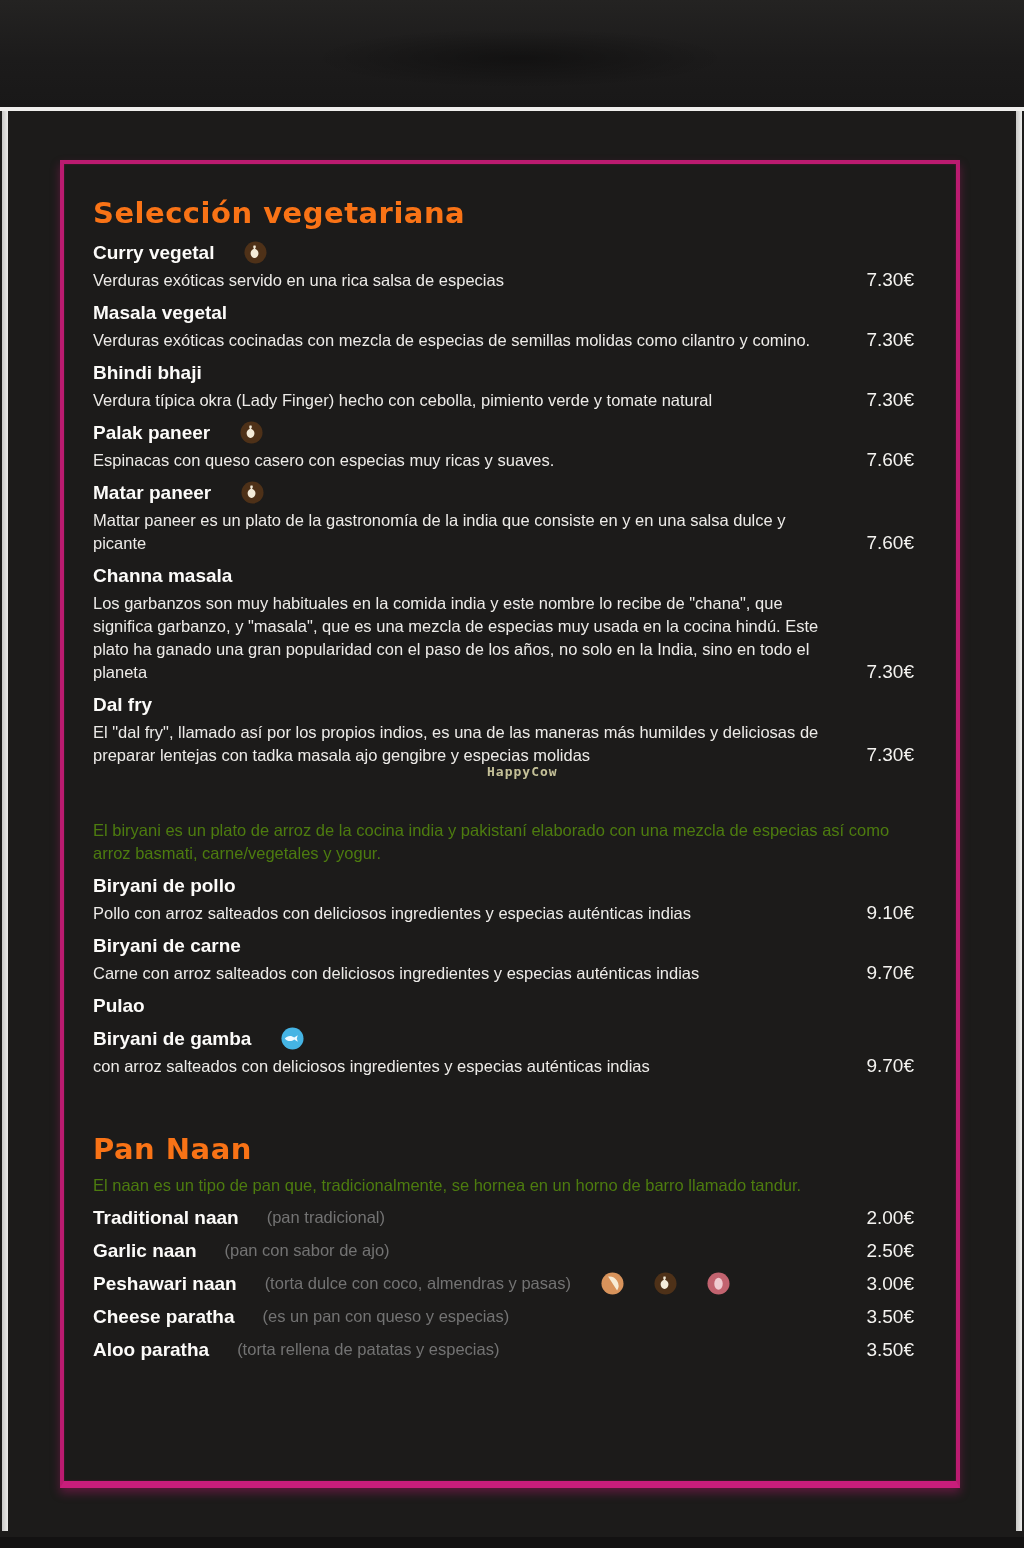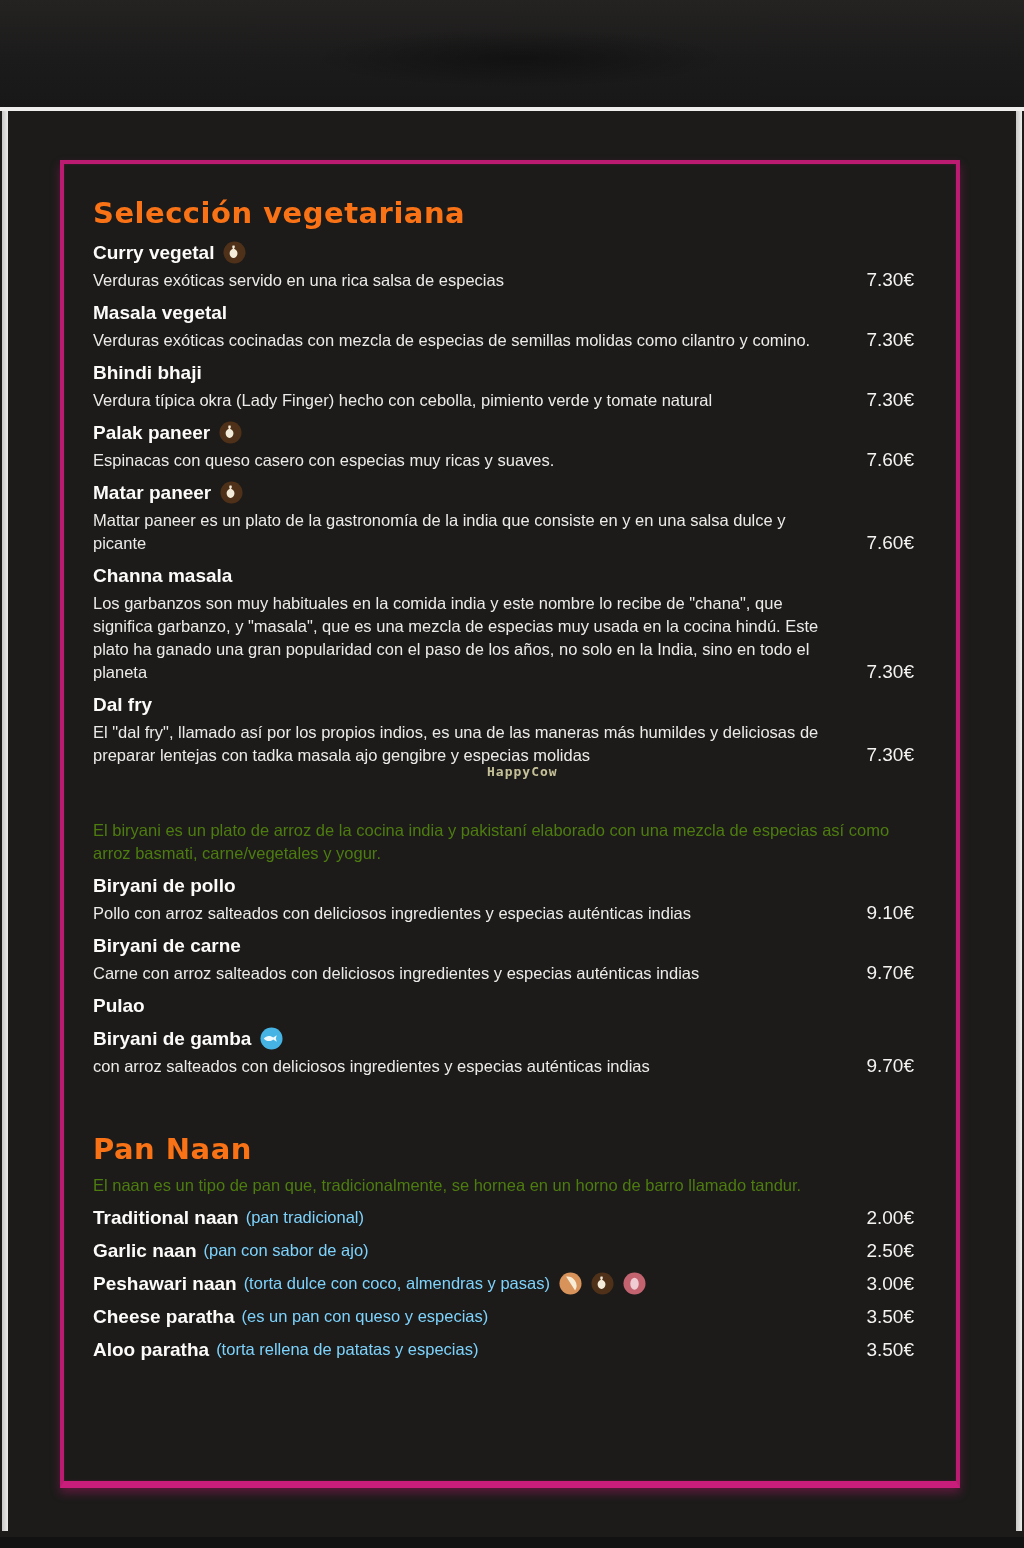--- a/index.html
+++ b/index.html
@@ -22,23 +22,23 @@
   .menu-card{position:absolute;left:60px;top:160px;width:900px;height:1328px;box-sizing:border-box;
              border:4px solid #bb1b70;border-bottom-width:7px;border-bottom-color:#c81d7b;
              box-shadow:0 5px 9px rgba(205,25,120,.35), inset 0 0 2px rgba(205,25,120,.4);
              padding:30px 42px 0 29px;overflow:hidden;}
 
   .section + .section{margin-top:52px;}
   .section-title{margin:0 0 6px 0;font-family:"DejaVu Sans",sans-serif;font-weight:bold;
                  font-size:29px;line-height:38px;color:#f97316;letter-spacing:.5px;}
   .section-intro{margin:2px 0 2px 0;font-size:16.5px;line-height:23px;color:#4d7c0f;}
 
-  .name-row{display:flex;align-items:center;margin-top:8px;min-height:25px;}
+  .name-row{display:flex;align-items:center;margin-top:8px;min-height:25px;gap:21px;}
   .item-name{font-weight:bold;font-size:19px;line-height:25px;color:#fcfbf9;}
-  .item-suffix{font-size:16.5px;line-height:23px;color:#7dd3fc;margin-left:7px;}
+  .item-suffix{font-size:16.5px;line-height:23px;color:#737373;margin-left:7px;}
   .badge{width:23px;height:23px;margin-left:13px;flex:none;display:block;}
   .badge:nth-of-type(n+2){margin-left:9px;}
   .spacer{flex:1 1 auto;}
   .price{font-size:19px;line-height:24px;color:#f4f3f0;white-space:nowrap;text-align:right;}
 
   .desc-row{position:relative;margin-top:4px;font-size:16.5px;line-height:23px;color:#edebe8;}
   .desc-text{display:block;padding-right:92px;}
   .desc-price{position:absolute;right:0;bottom:0;}
 
   .watermark{position:absolute;left:487px;top:764px;font-family:"DejaVu Sans Mono",monospace;

